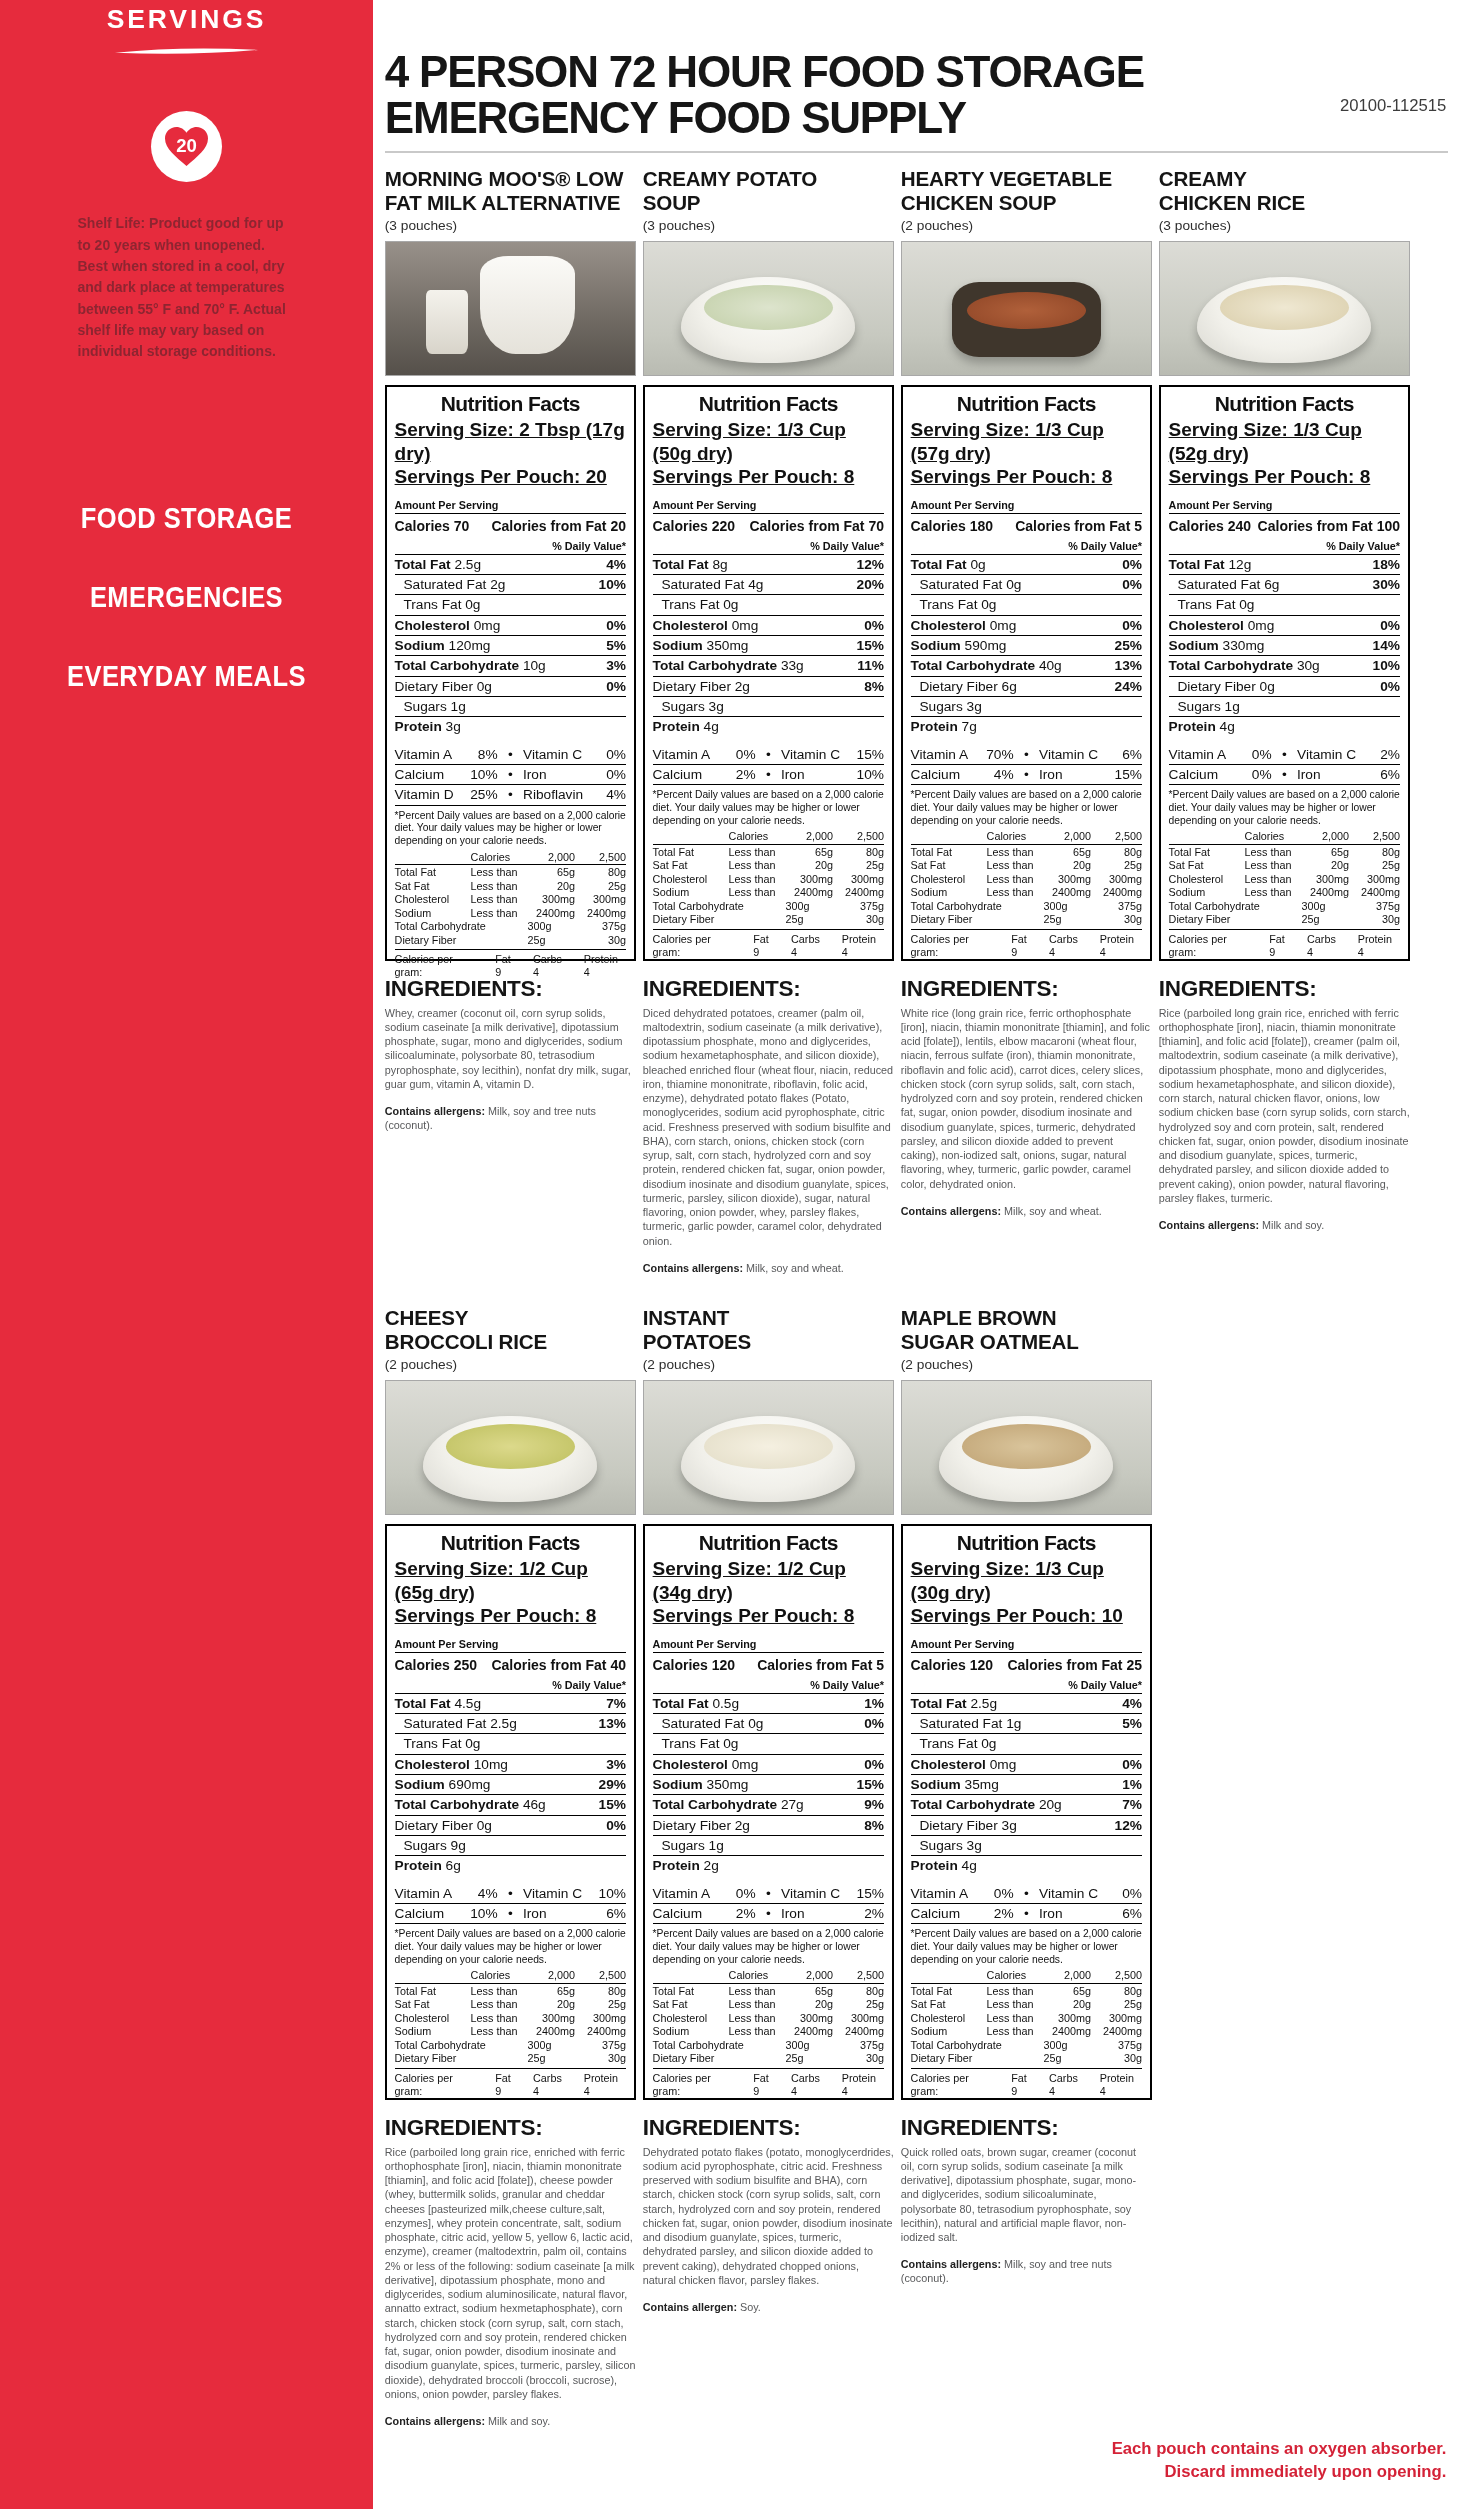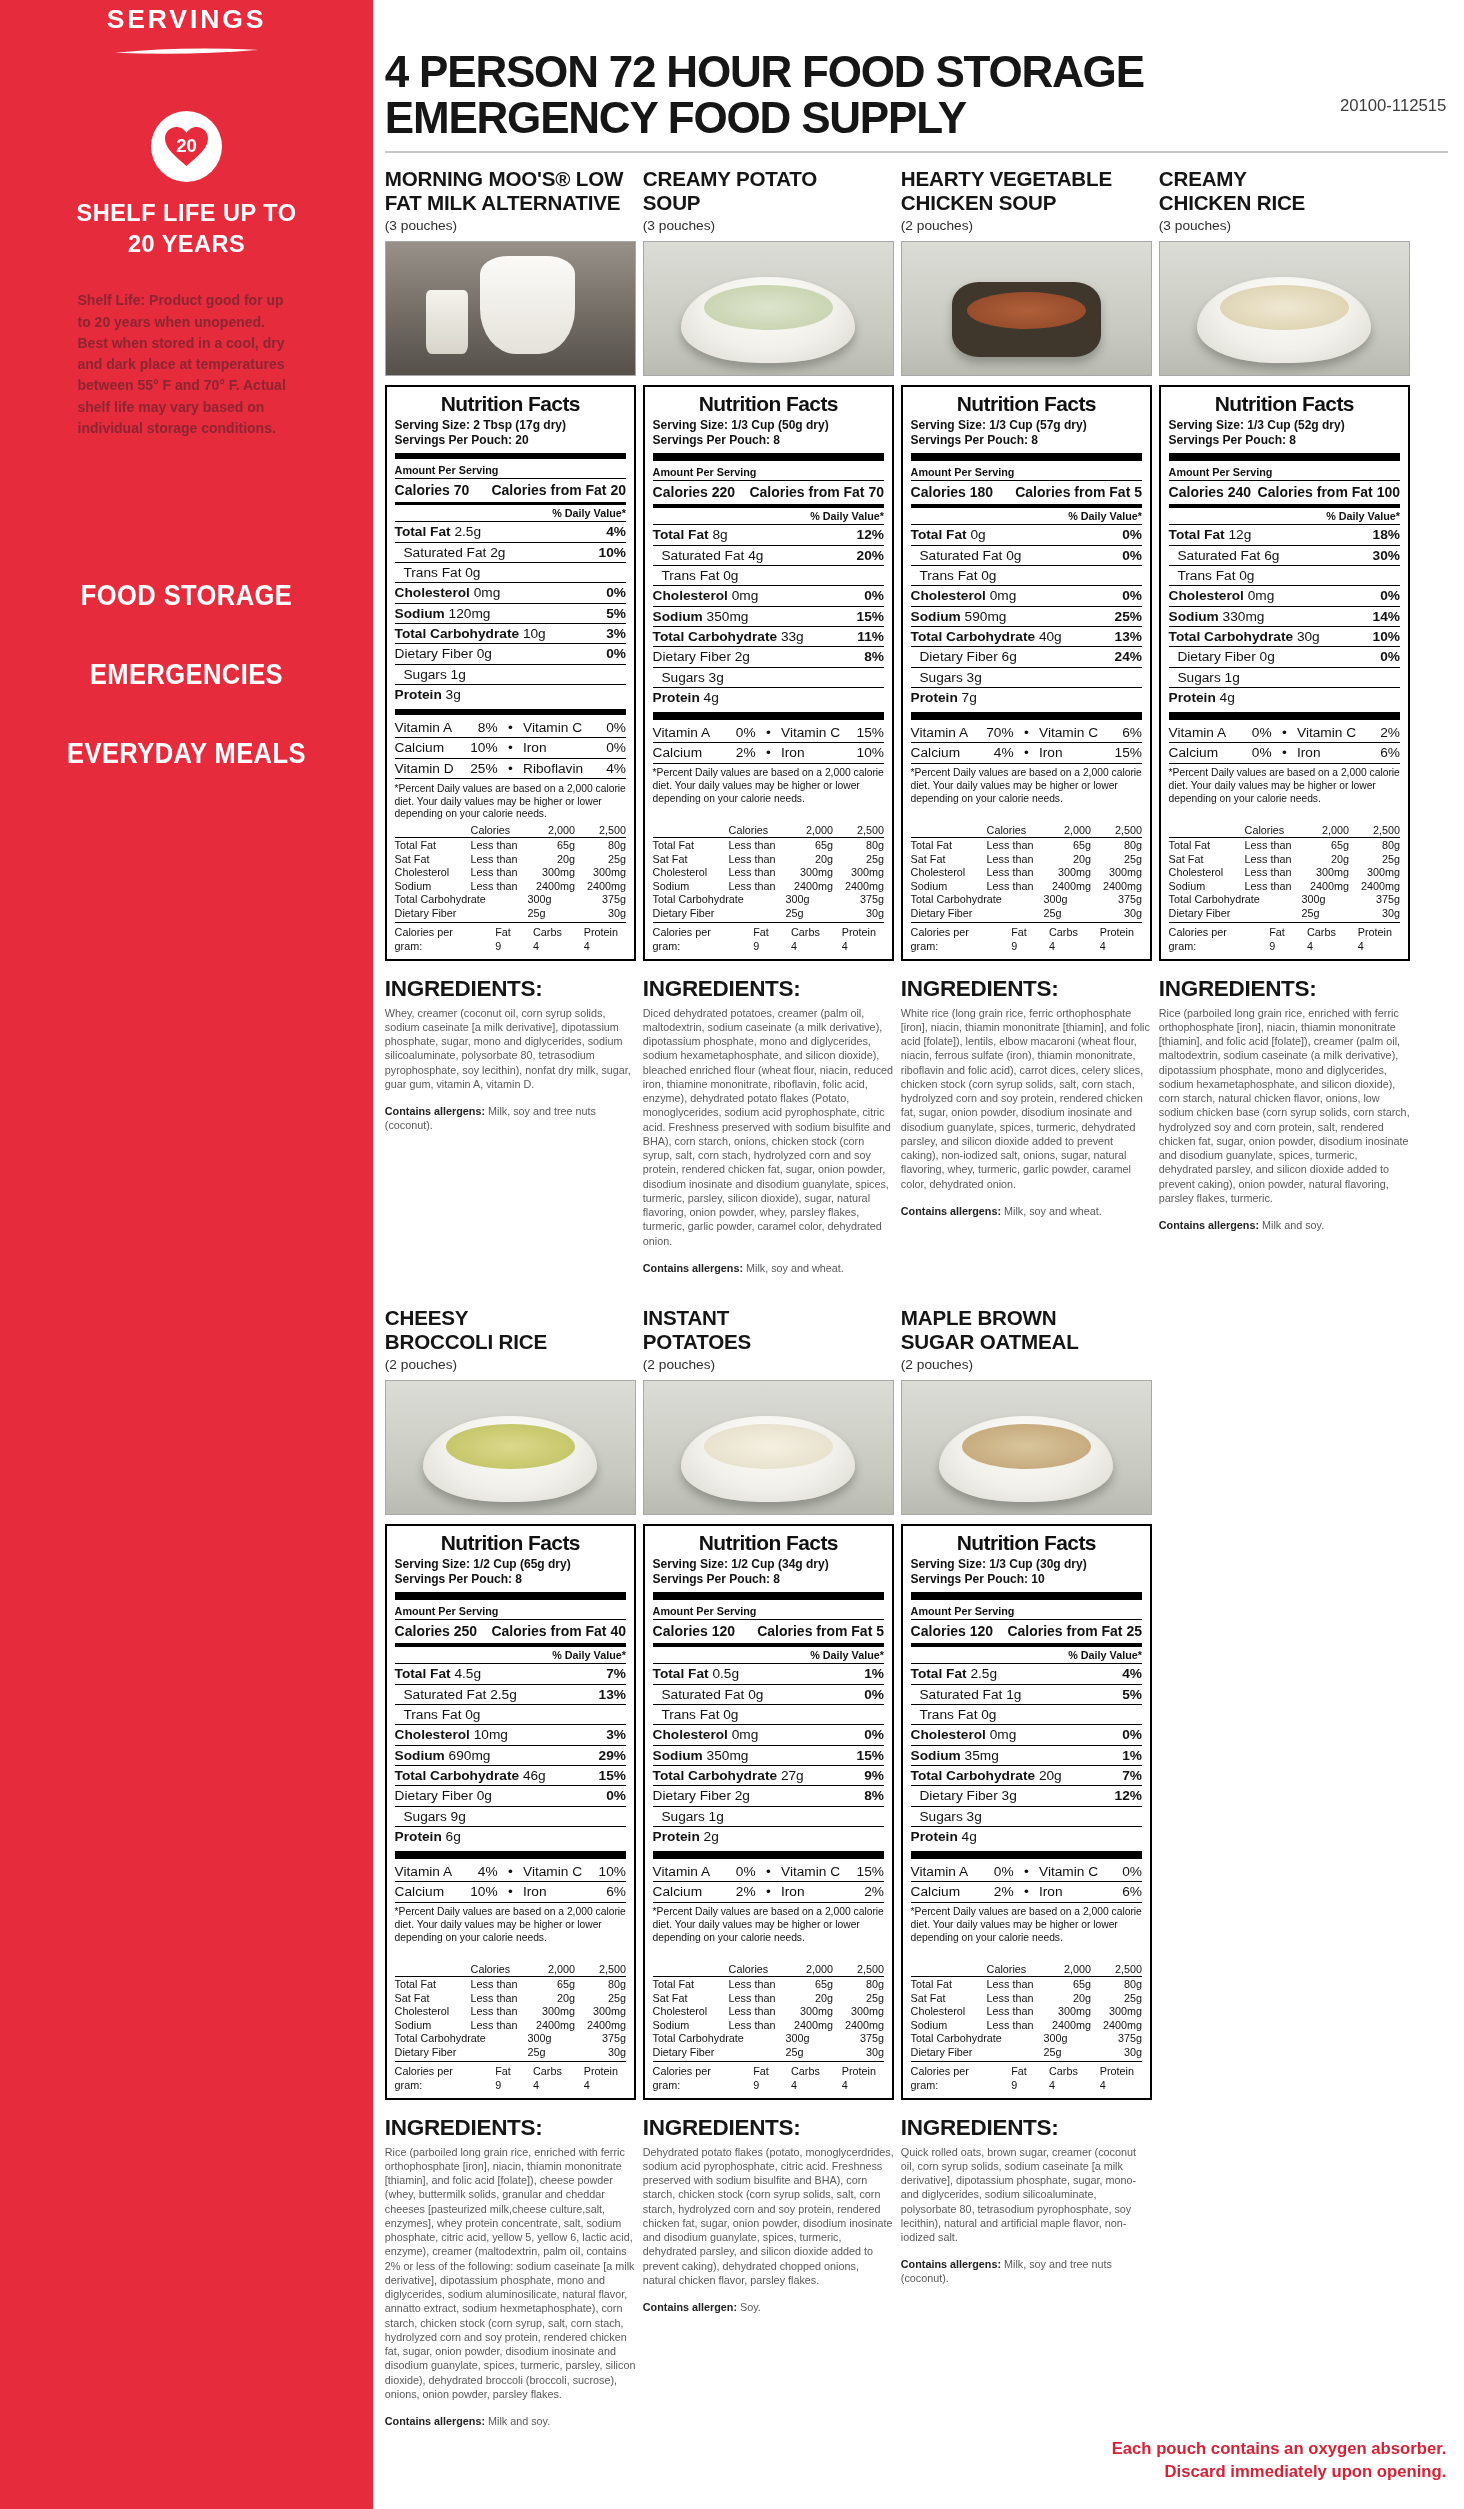--- a/index.html
+++ b/index.html
@@ -42,21 +42,21 @@
   .p-rice .fill{background:radial-gradient(#efe8d2,#d9cdaa);}
   .p-broc .fill{background:radial-gradient(#dcd98b,#bdbf5e);}
   .p-mash .fill{background:radial-gradient(#f5f0e1,#e2dcc6);}
   .p-oat .fill{background:radial-gradient(#d9c49b,#bfa273);}
   .p-milk{background:linear-gradient(180deg,#98918a,#6f6962 60%,#55504a);}
   .p-milk .bowl{left:38%;right:24%;top:10%;bottom:16%;background:linear-gradient(180deg,#fbfaf7,#e5e2da);border-radius:30% 30% 38% 38%/18% 18% 46% 46%;box-shadow:none;}
   .p-milk .fill{left:16%;width:17%;right:auto;top:36%;height:48%;background:linear-gradient(180deg,#f4f2ec,#d8d4ca);border-radius:10% 10% 14% 14%;}
   
   .nfp{border:2px solid #000;padding:4.9px 7.8px 5.9px;height:576px;box-sizing:border-box;display:flex;flex-direction:column;background:#fff;}
   .nfp-title{font-size:21px;font-weight:800;letter-spacing:-0.6px;line-height:1.05;margin:1px 0 2.9px;text-align:center;}
-  .serv{font-size:12px;font-weight:700;line-height:1.25;}
+  .serv{font-size:19px;font-weight:700;line-height:1.25;text-decoration:underline;}
   .bar8{height:7.8px;background:#000;margin:4.9px 0 2.9px;}
   .aps{font-size:10.8px;font-weight:700;padding:2px 0;border-bottom:1px solid #000;}
   .calrow{display:flex;justify-content:space-between;font-weight:700;font-size:14px;padding:3.9px 0;}
   .bar4{height:3.9px;background:#000;}
   .dvhead{text-align:right;font-size:10.8px;font-weight:700;padding:2px 0;border-bottom:1px solid #000;}
   .nrow{display:flex;justify-content:space-between;align-items:baseline;font-size:13.7px;line-height:1.12;padding:2px 0;border-bottom:1px solid #000;}
   .rows .nrow:last-child{border-bottom:0;}
   .nrow.ind{padding-left:8.8px;}
   .ndv{font-weight:700;}
   .vitrow{display:flex;align-items:baseline;font-size:13.7px;line-height:1.12;padding:2px 0;border-bottom:1px solid #000;}
@@ -85,22 +85,20 @@
   <div class="servings-label">SERVINGS</div>
   <svg class="swoosh" width="147" height="11.8" viewBox="0 0 150 12">
     <path d="M2 8 Q 70 1 148 5 Q 80 11 2 8 Z" fill="#ffffff"></path>
   </svg>
   <div class="badge">
     <svg width="43" height="39" viewBox="0 0 32 29">
       <path d="M16 29 C 8 22 0 16 0 8.5 C 0 3.8 3.8 0 8.5 0 C 11.6 0 14.4 1.7 16 4.3 C 17.6 1.7 20.4 0 23.5 0 C 28.2 0 32 3.8 32 8.5 C 32 16 24 22 16 29 Z" fill="#e62b3d"></path>
     </svg>
     <span class="badge-num">20</span>
   </div>
-  <div class="shelf-title">SHELF LIFE UP TO
-20 YEARS</div>
   <p class="shelf-note"><b>Shelf Life:</b> <span>Product good for up to 20 years when unopened. Best when stored in a cool, dry and dark place at temperatures between 55° F and 70° F. Actual shelf life may vary based on individual storage conditions.</span></p>
   <div class="taglines">
     <div class="tagline">FOOD STORAGE</div>
     <div class="tagline">EMERGENCIES</div>
     <div class="tagline">EVERYDAY MEALS</div>
   </div>
 </aside>
 
 <main class="main">
   <header class="main-header">

